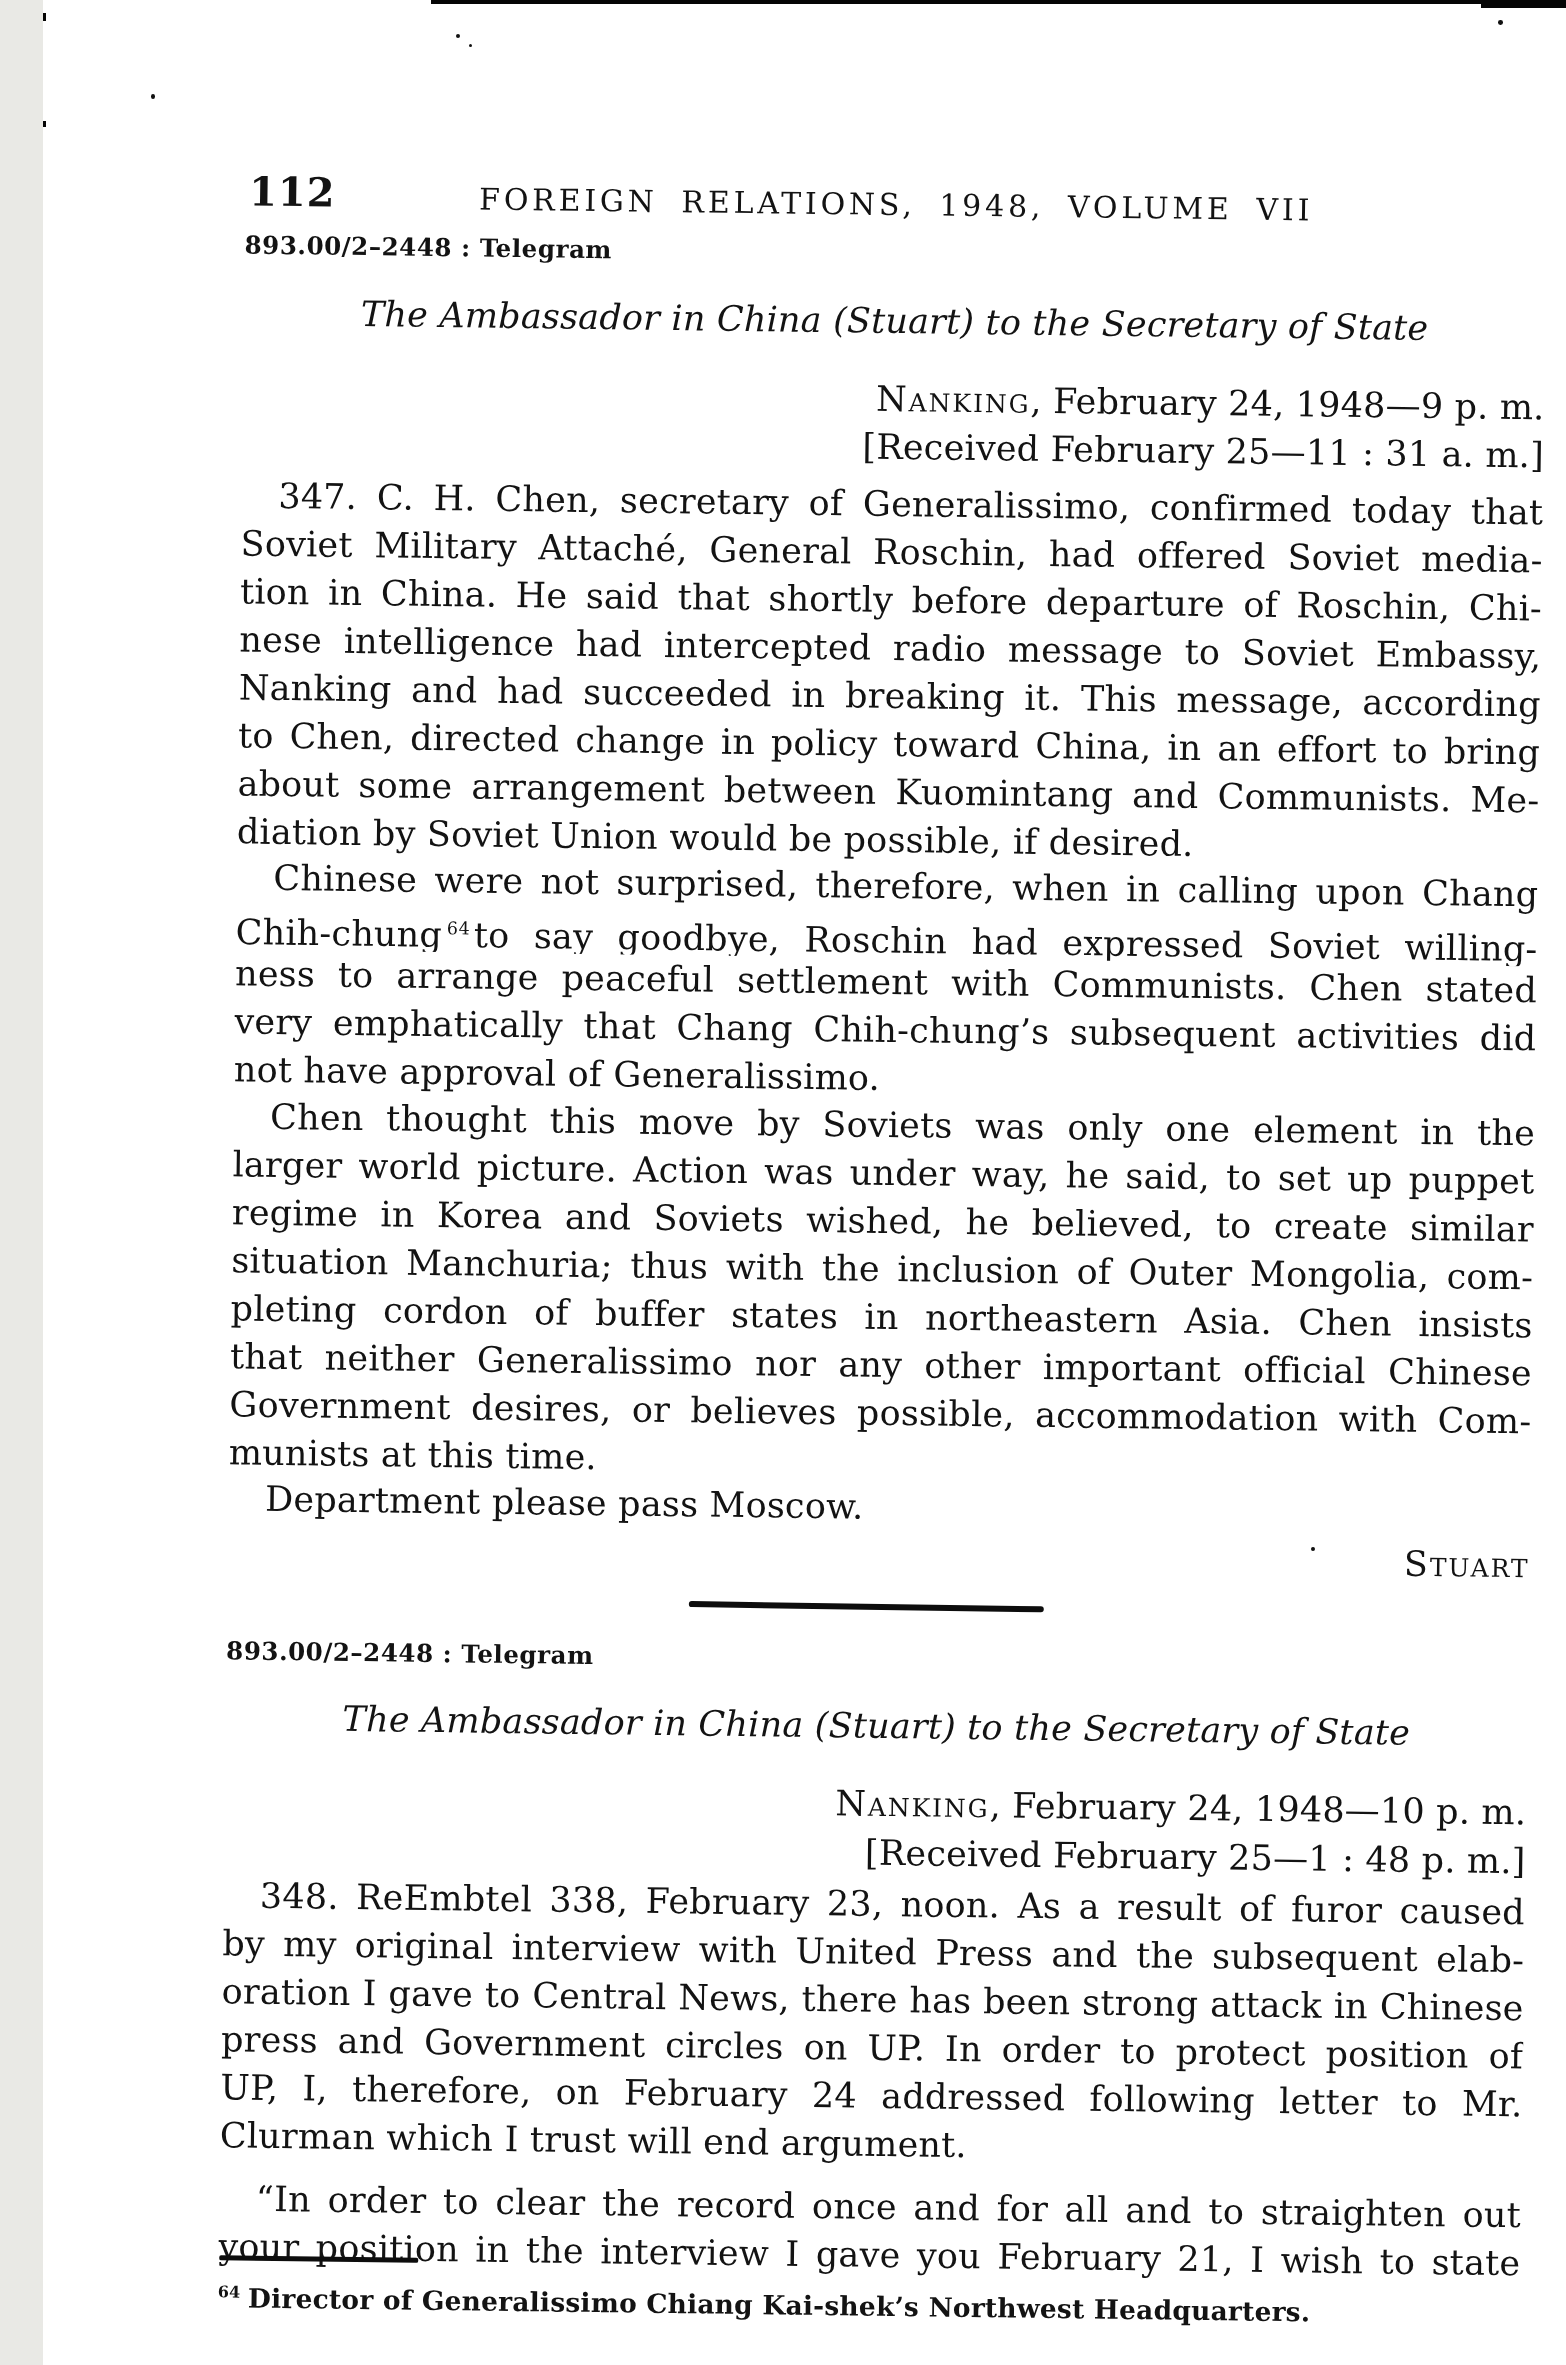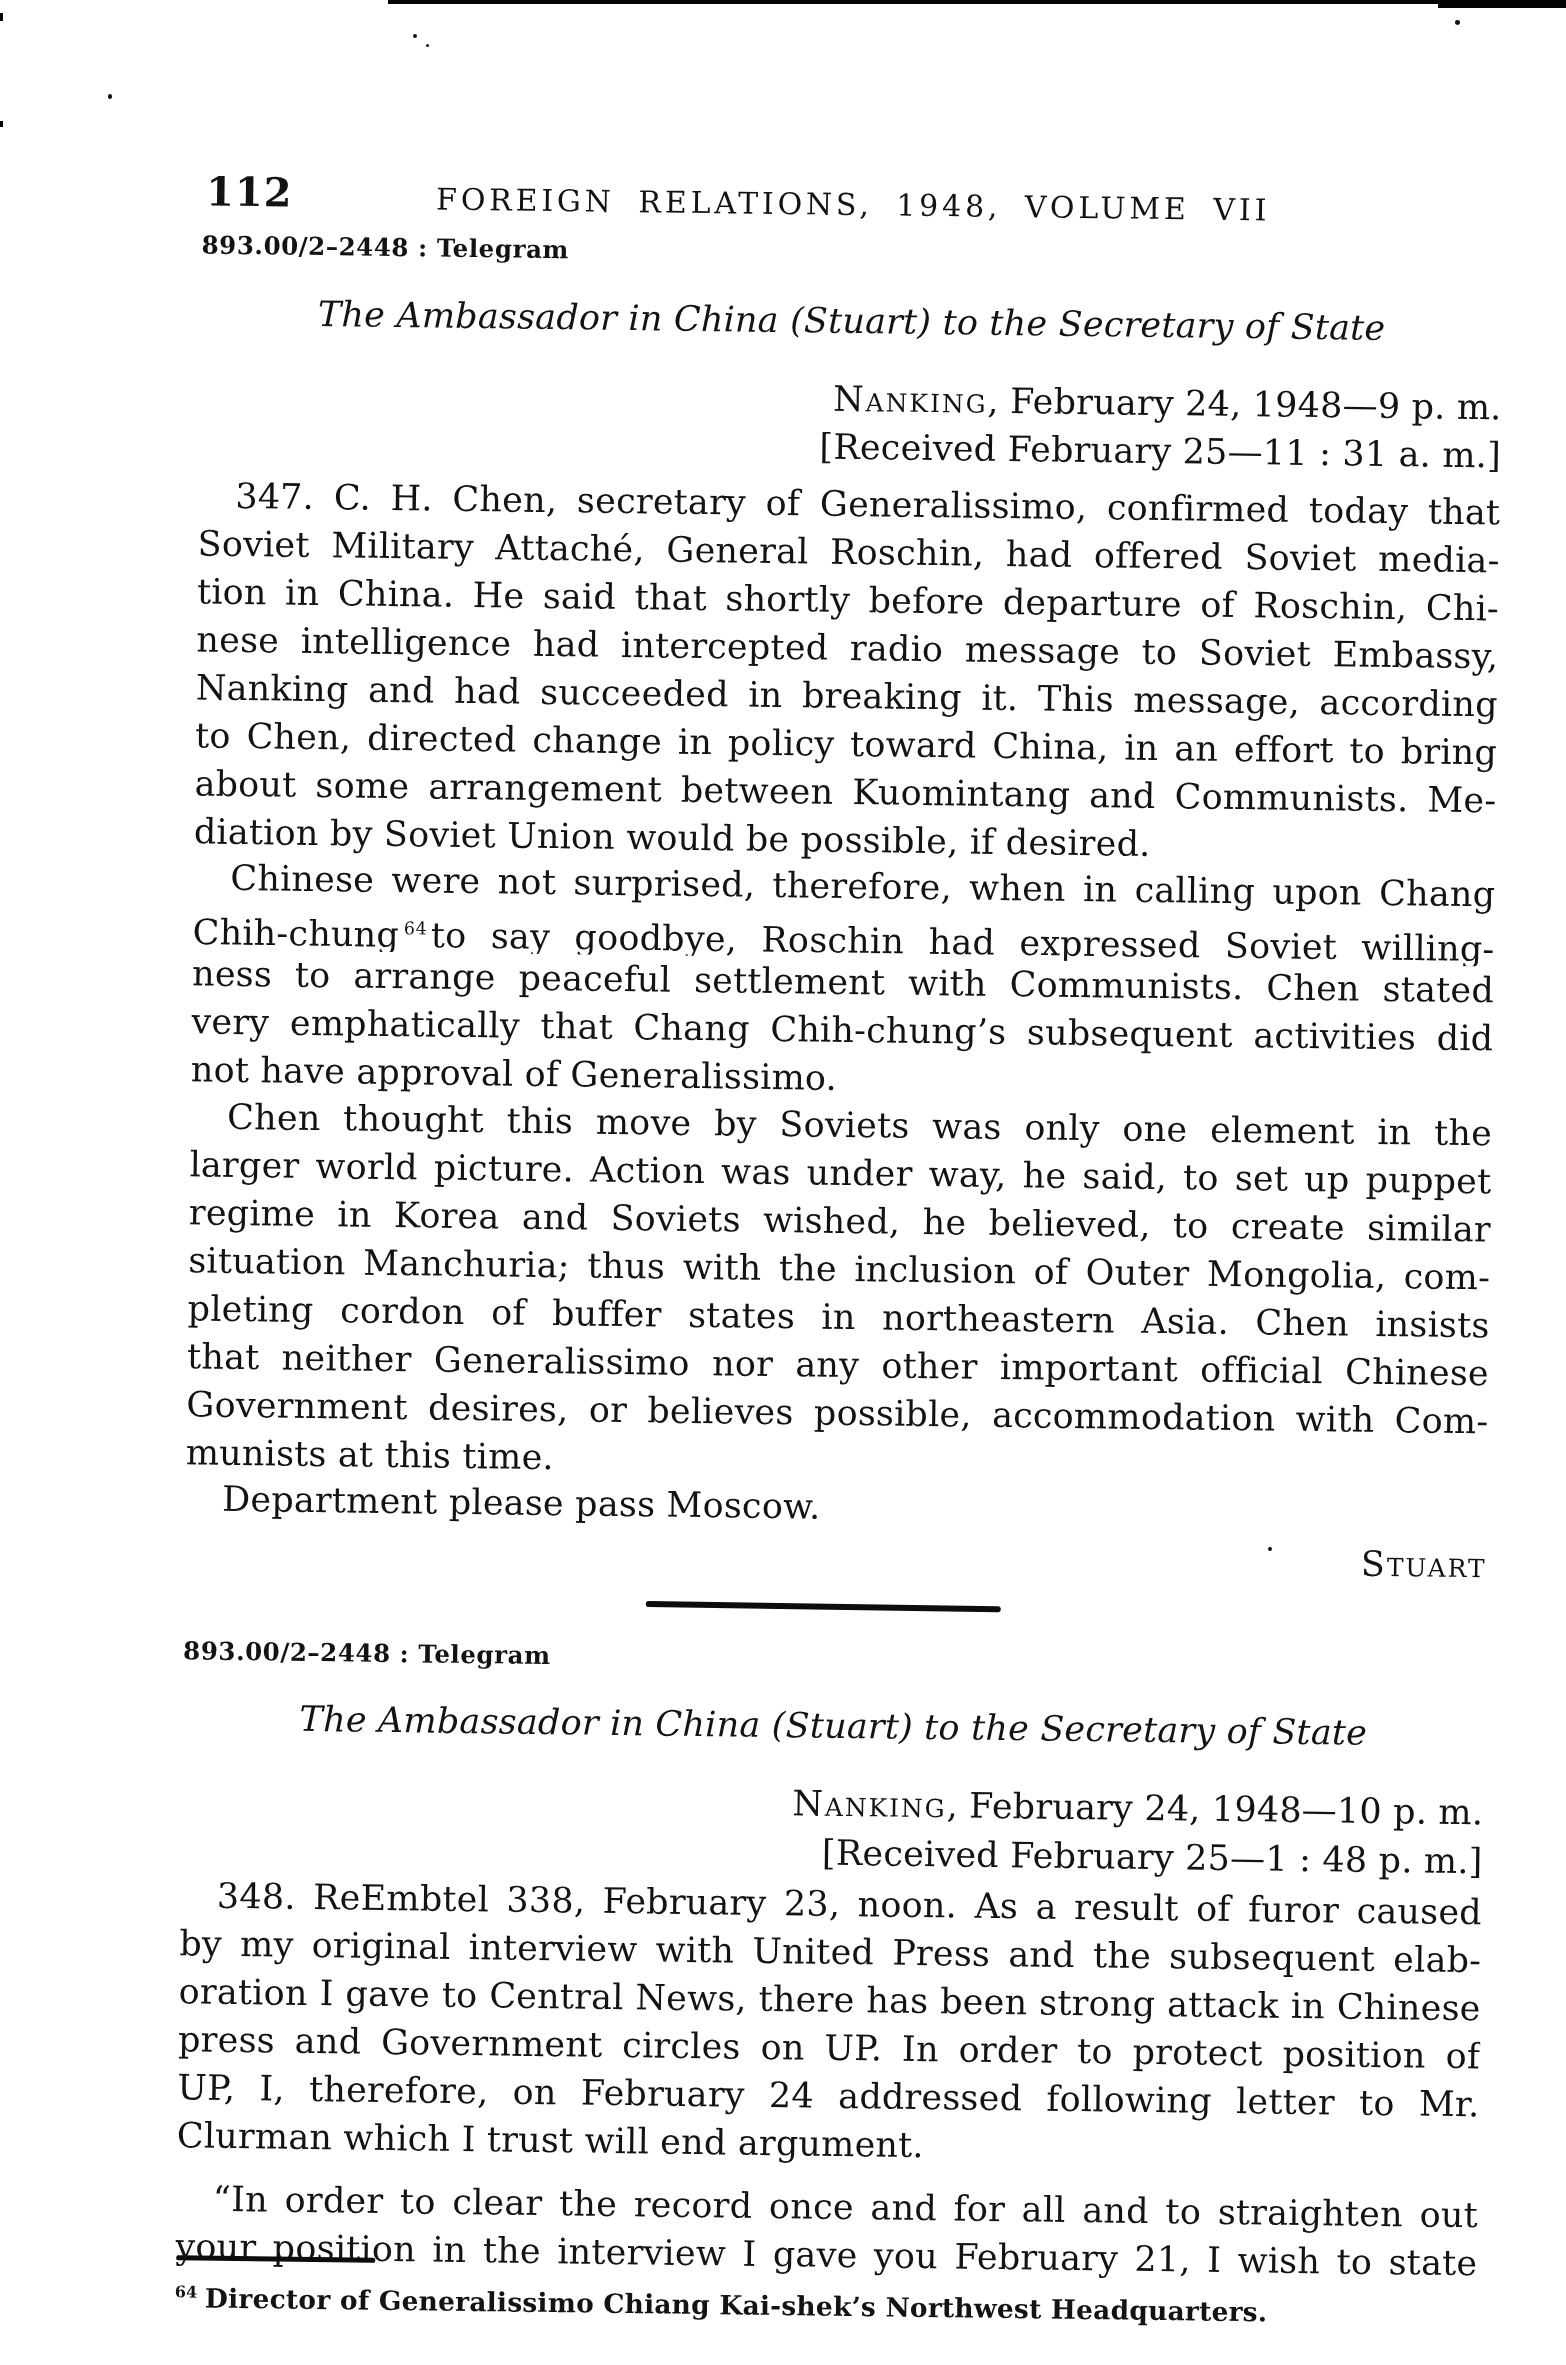--- a/index.html
+++ b/index.html
@@ -1,17 +1,17 @@
 <!DOCTYPE html>
 <html style="font-size:7.6px"><head>
 <meta charset="utf-8">
 <style>
   html,body{margin:0;padding:0;width:1567px;height:2512px;overflow:hidden;}
   body{background:#e9e9e5;font-family:"DejaVu Serif","Liberation Serif",serif;}
-  .page{position:absolute;inset:0;background:#ffffff;color:#131313;}
+  .page{position:absolute;inset:0;background:#ffffff;color:#131313;margin-left:43px;}
   .skew{position:absolute;inset:0;transform:rotate(0.75deg);transform-origin:781px 142px;}
   .tblock{position:absolute;left:203px;top:0;width:1302px;height:100%;font-size:35px;line-height:48px;letter-spacing:0.2px;}
   .sect{position:absolute;left:0;width:100%;}
 
   .runhead-row{top:175px;height:52px;}
   .pagenum{position:absolute;left:3.8px;top:0;font-size:40px;font-weight:700;letter-spacing:0.9px;}
   .runhead{display:block;text-align:center;font-size:30px;letter-spacing:3.8px;word-spacing:10.4px;padding-top:4.7px;}
 
   .source{font-size:24.6px;font-weight:700;letter-spacing:0.5px;line-height:28px;}
   .src1{top:239px;}

